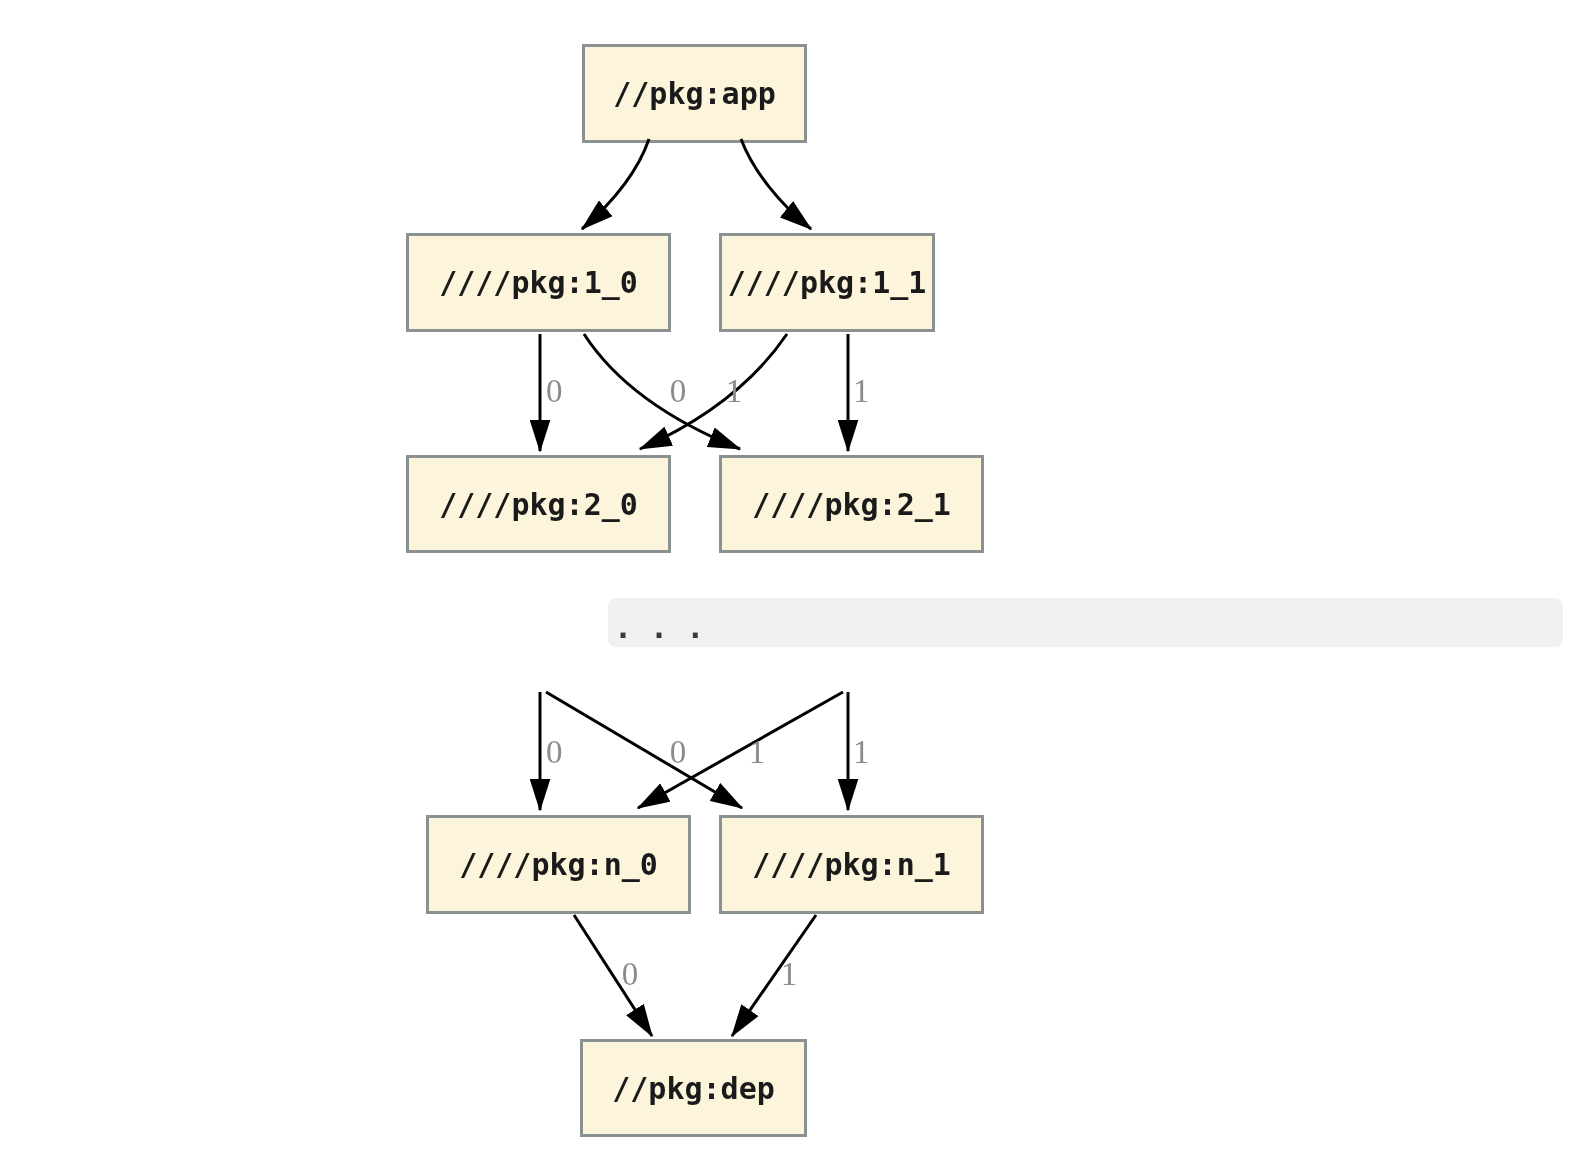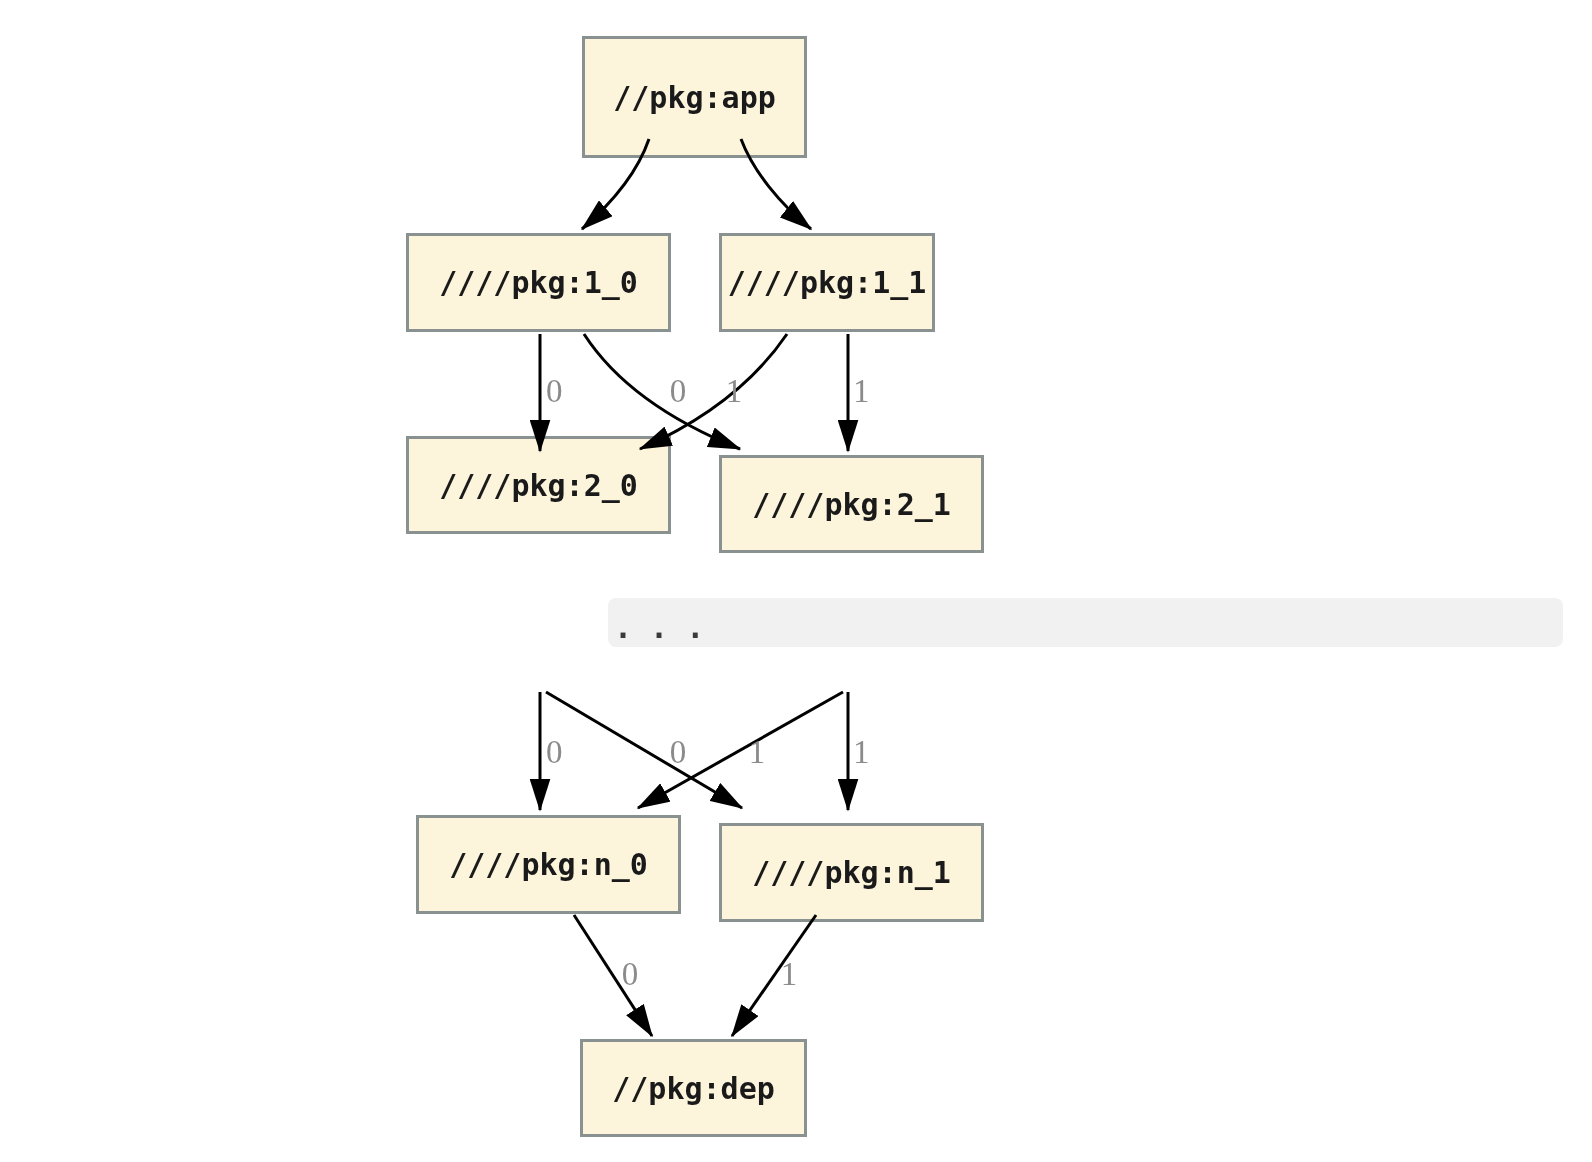--- a/index.html
+++ b/index.html
@@ -26,27 +26,27 @@
     background:var(--node-fill);
     border:3px solid var(--node-border);
     display:flex;align-items:center;justify-content:center;
     font-weight:bold;
     font-size:30px;
     color:var(--node-text);
     letter-spacing:0px;
     white-space:nowrap;
     z-index:2;
   }
-  .node-app {left:582px;top:36px;  width:225px;height:122px;}
+  .node-app {left:582px;top:44px;  width:225px;height:99px;}
   .node-1_0 {left:406px;top:233px; width:265px;height:99px;}
   .node-1_1 {left:719px;top:233px; width:216px;height:99px;}
-  .node-2_0 {left:406px;top:436px; width:265px;height:98px;}
+  .node-2_0 {left:406px;top:455px; width:265px;height:98px;}
   .node-2_1 {left:719px;top:455px; width:265px;height:98px;}
-  .node-n_0 {left:416px;top:815px; width:265px;height:99px;}
-  .node-n_1 {left:719px;top:815px; width:265px;height:99px;margin-top:8px;}
+  .node-n_0 {left:426px;top:815px; width:265px;height:99px;}
+  .node-n_1 {left:719px;top:815px; width:265px;height:99px;}
   .node-dep {left:580px;top:1039px;width:227px;height:98px;text-align:center;}
   .band{
     position:absolute;
     left:608px;top:598px;width:955px;height:49px;
     background:var(--band-bg);
     border-radius:8px;
     display:flex;align-items:flex-end;
     padding:0 0 4px 6px;
     font-weight:bold;
     font-size:30px;

